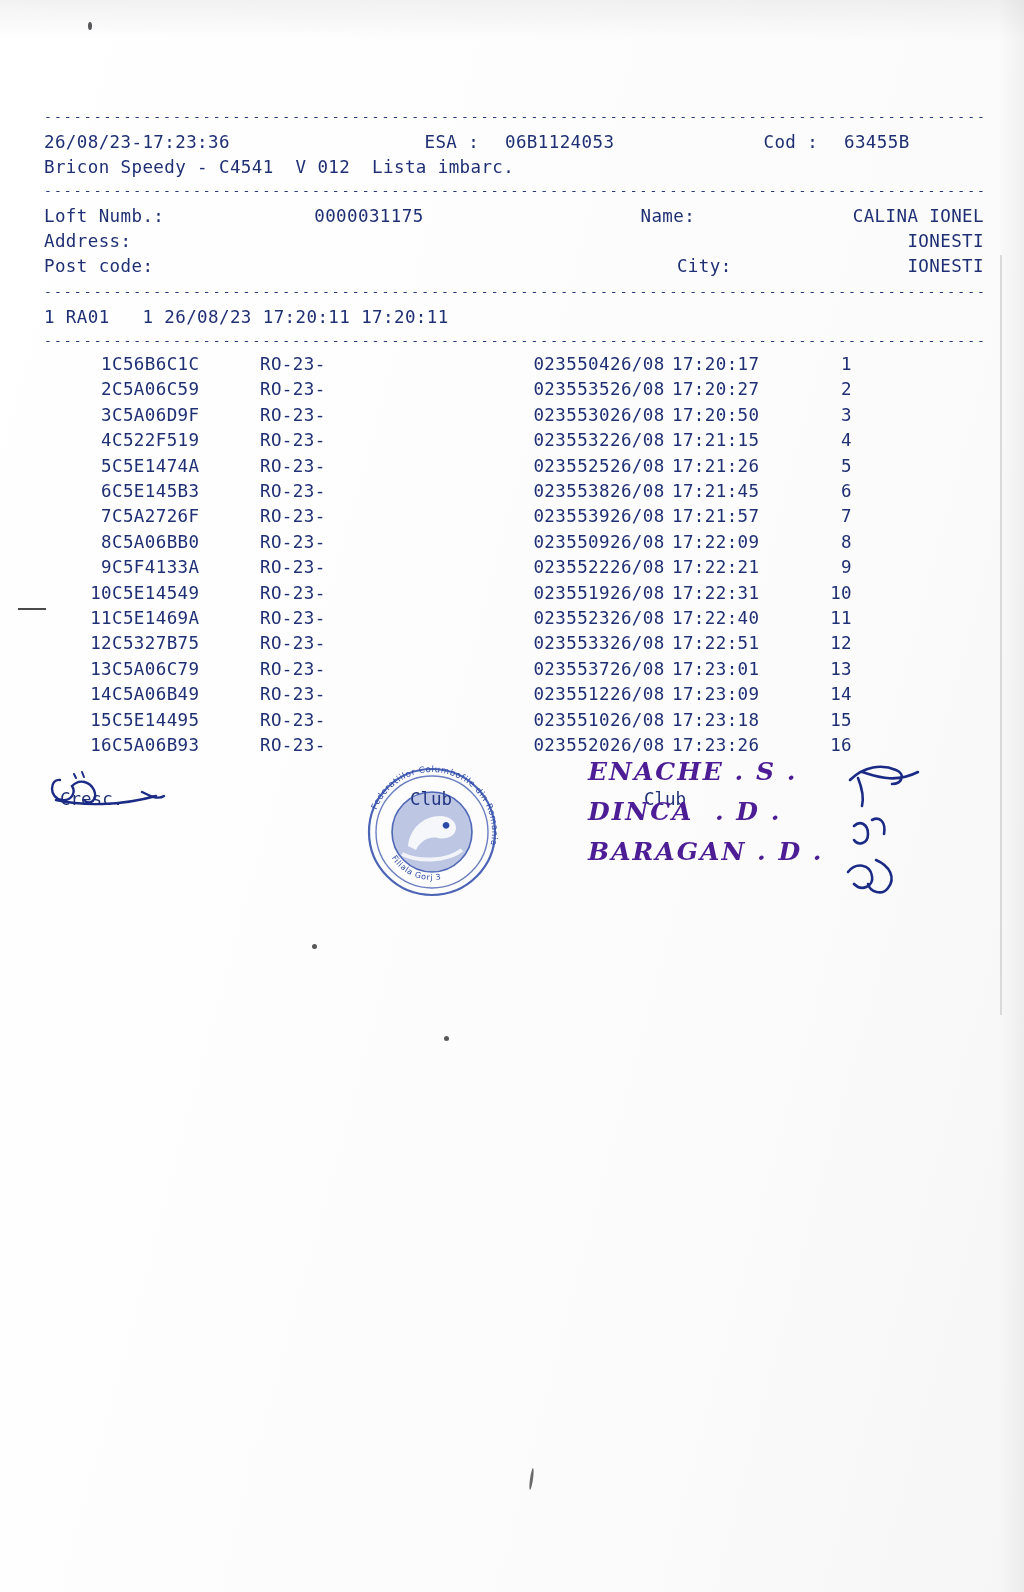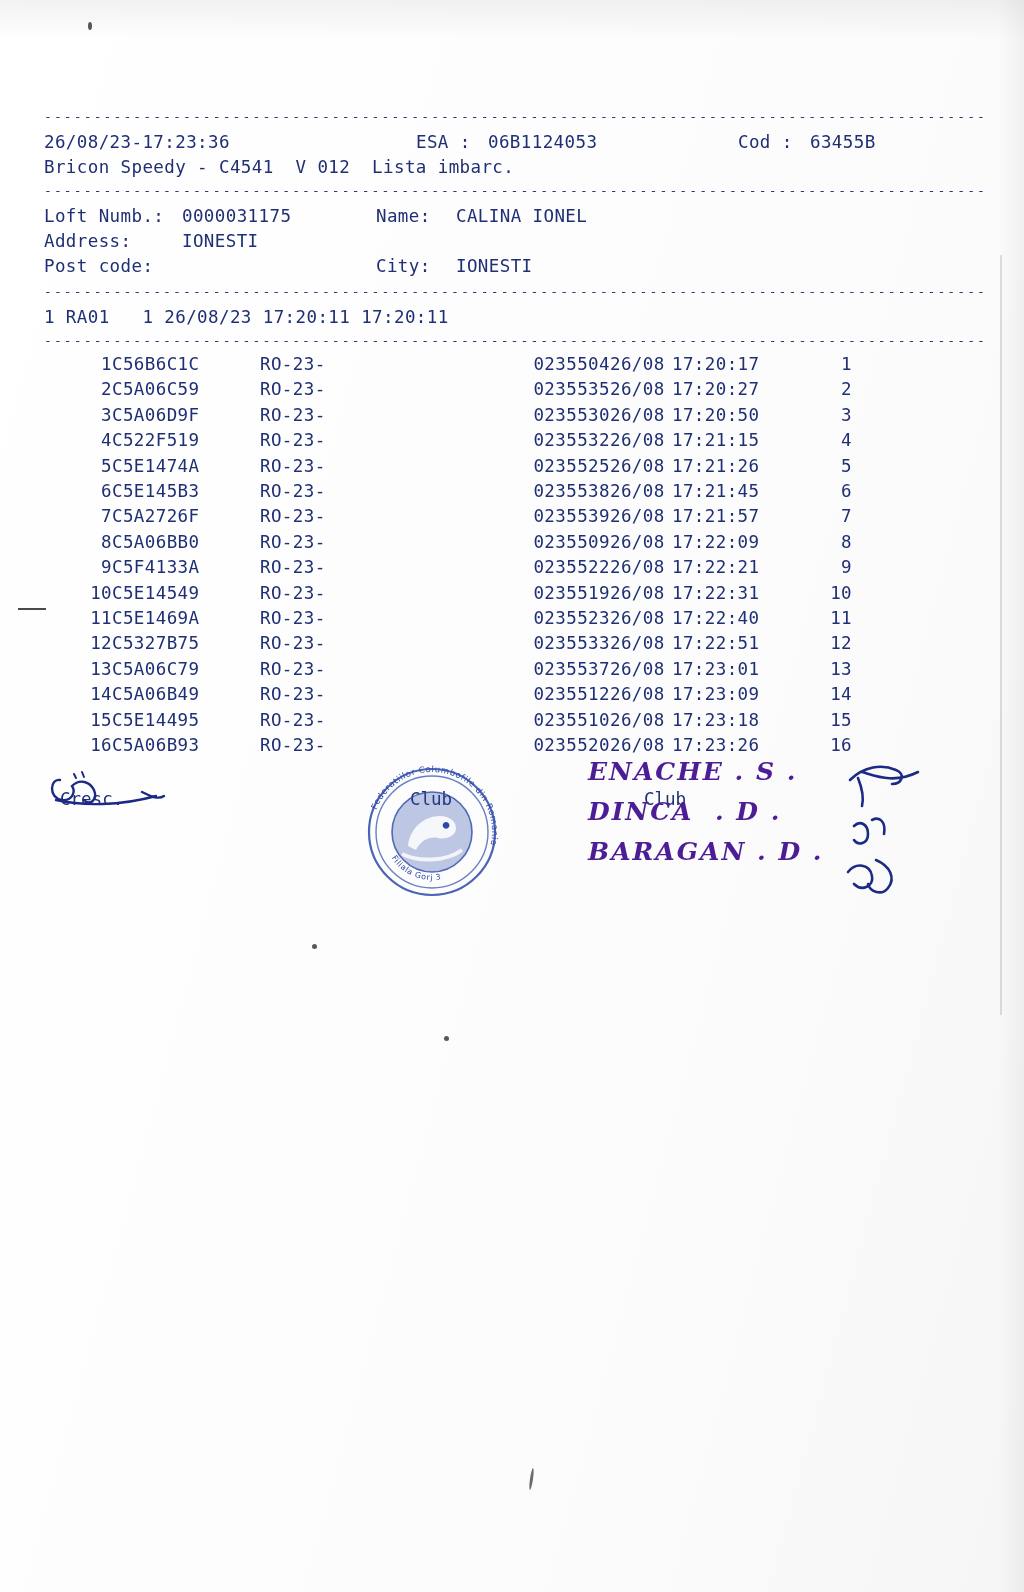--- a/index.html
+++ b/index.html
@@ -67,20 +67,21 @@
     white-space: nowrap;
     overflow: hidden;
     height: 12px;
   }
   .row {
     display: flex;
     white-space: pre;
     font-size: 17.5px;
     line-height: 25px;
     letter-spacing: 0.4px;
+    justify-content: space-between;
   }
   .line {
     white-space: pre;
     font-size: 17.5px;
     line-height: 25px;
     letter-spacing: 0.4px;
   }
   .hdr-block { margin-top: 6px; }
   .sect { margin-top: 6px; }
 

